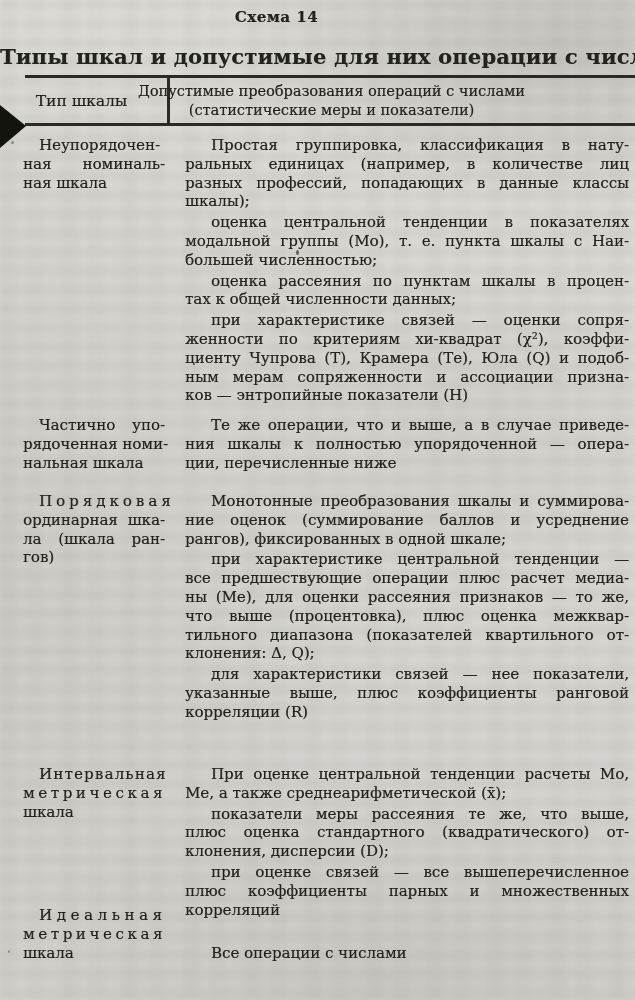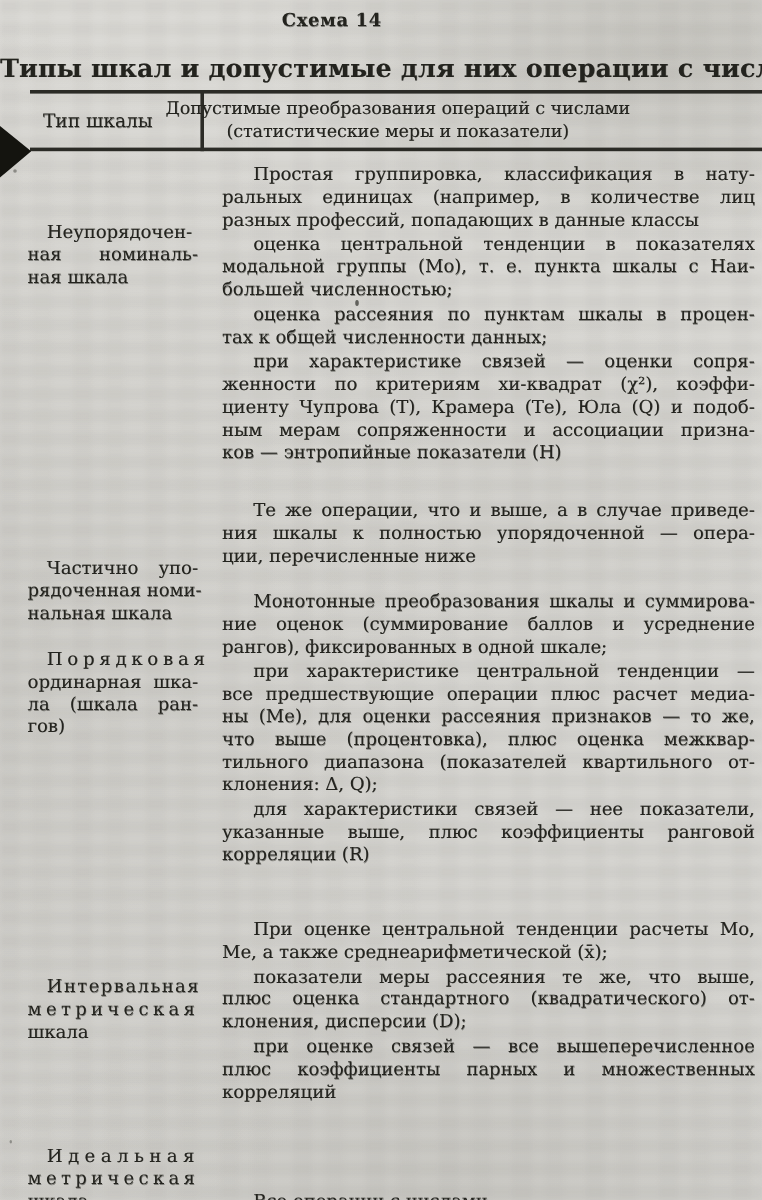--- a/index.html
+++ b/index.html
@@ -50,21 +50,21 @@
   .thead{position:absolute;left:25px;right:0;top:78px;height:45px;display:flex;}
   .th-left{width:142px;display:flex;align-items:center;justify-content:center;
     font-size:15.5px;white-space:nowrap;}
   .th-right{flex:1;display:flex;flex-direction:column;align-items:center;justify-content:center;
     font-size:14.5px;line-height:19px;padding-right:110px;white-space:nowrap;}
   .row{position:absolute;left:0;right:0;display:flex;font-size:15px;line-height:18.8px;}
   .row-1{top:136px;} .row-2{top:416px;} .row-3{top:492px;} .row-4{top:765px;} .row-5{top:906px;align-items:flex-end;}
   .label{width:185px;box-sizing:border-box;padding-left:23px;padding-right:20px;}
   .lline{white-space:nowrap;text-align:justify;text-align-last:justify;}
   .label .lline:last-child{text-align-last:left;}
-  .label .lline:first-child{text-indent:16px;margin-top:48px;}
+  .label .lline:first-child{text-indent:16px;}
   .content{flex:1;box-sizing:border-box;padding-right:6px;}
   .para + .para{margin-top:2px;}
   .cline{white-space:nowrap;text-align:justify;text-align-last:justify;}
   .para .cline:last-child{text-align-last:left;}
   .para .cline:first-child{text-indent:26px;}
   
   .row-3 .lline:nth-child(1){letter-spacing:4px;}
   .row-4 .lline:nth-child(1){letter-spacing:1.2px;}
   .row-4 .lline:nth-child(2){letter-spacing:3.6px;}
   .row-5 .lline:nth-child(1){letter-spacing:4.6px;}
@@ -100,20 +100,21 @@
     <div class="label">
       <div class="lline">Неупорядочен-</div>
       <div class="lline">ная номиналь-</div>
       <div class="lline">ная шкала</div>
     </div>
     <div class="content">
       <div class="para">
         <div class="cline">Простая группировка, классификация в нату-</div>
         <div class="cline">ральных единицах (например, в количестве лиц</div>
         <div class="cline">разных профессий, попадающих в данные классы</div>
+        <div class="cline">шкалы);</div>
       </div>
       <div class="para">
         <div class="cline">оценка центральной тенденции в показателях</div>
         <div class="cline">модальной группы (Мо), т. е. пункта шкалы с Наи-</div>
         <div class="cline">большей численностью;</div>
       </div>
       <div class="para">
         <div class="cline">оценка рассеяния по пунктам шкалы в процен-</div>
         <div class="cline">тах к общей численности данных;</div>
       </div>

